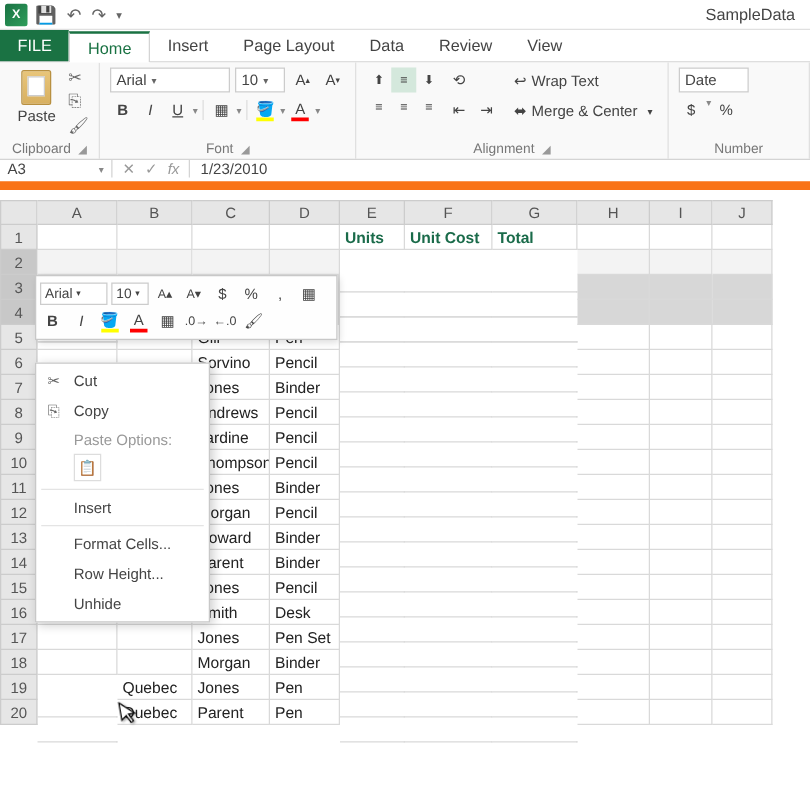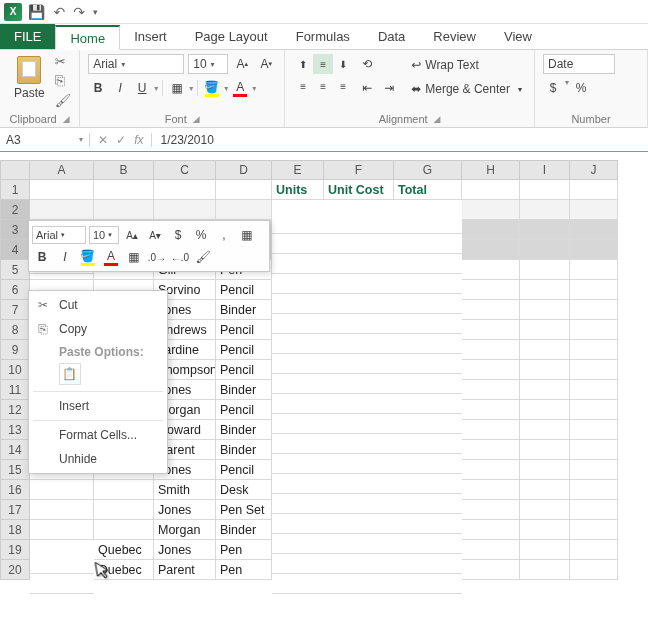--- a/index.html
+++ b/index.html
@@ -41,21 +41,21 @@
 .align-grid { display:grid; grid-template-columns:repeat(3,18px); gap:2px; }
 .align-grid .btn-sm { font-size:10px; }
 .align-row2 { display:flex; gap:2px; margin-top:4px; }
 .align-wrap { display:flex; flex-direction:column; gap:2px; margin-left:8px; }
 .wrap-btn { display:flex; align-items:center; gap:4px; padding:2px 4px; height:22px; }
 
 .number-row1 { display:flex; }
 .number-row2 { display:flex; gap:2px; margin-top:4px; }
 
 
-.formula-row { height:24px; border-bottom:1px solid #f97316; display:flex; align-items:center; background:#fff; }
+.formula-row { height:24px; border-bottom:7px solid #f97316; display:flex; align-items:flex-start; background:#fff; }
 .namebox { width:90px; border-right:1px solid #d4d4d4; display:flex; align-items:center; padding:0 6px; font-size:12px; }
 .namebox .arrow{margin-left:auto;font-size:8px;color:#888;}
 .fb-btns { display:flex; align-items:center; gap:8px; padding:0 8px; color:#999; border-right:1px solid #d4d4d4; }
 .fb-input { flex:1; padding:0 8px; display:flex; align-items:center; }
 
 
 .spacer8{height:8px;background:#fff;}
 
 
 .grid { position:relative; }
@@ -81,48 +81,48 @@
 .mini-toolbar { position:absolute; left:28px; top:220px; width:242px; background:#fefefe; border:1px solid #c8c8c8; box-shadow:2px 2px 6px rgba(0,0,0,0.15); padding:3px; z-index:10; }
 .mt-row { display:flex; align-items:center; gap:3px; height:22px; }
 .mt-combo { border:1px solid #ccc; background:#fff; height:18px; padding:0 3px; display:flex; align-items:center; font-size:11px; }
 
 
 .context-menu { position:absolute; left:28px; top:290px; width:140px; background:#fff; border:1px solid #c8c8c8; box-shadow:2px 2px 8px rgba(0,0,0,0.2); z-index:11; padding:2px 0; }
 .cm-item { height:24px; display:flex; align-items:center; padding:0 8px 0 30px; font-size:12px; color:#444; position:relative; }
 .cm-item.hover { background:#cce8d8; }
 .cm-item.disabled { color:#bbb; }
 .cm-item .cm-icon { position:absolute; left:6px; width:16px; text-align:center; font-size:12px; color:#666; }
-.cm-label { font-size:12px; color:#444; padding:4px 8px 2px 30px; font-weight:bold; color:#999; }
+.cm-label { font-size:12px; color:#444; padding:4px 8px 2px 30px; font-weight:normal; color:#999; }
 .cm-paste-opt { padding:2px 0 4px 30px; }
 .cm-paste-opt .pbox{width:22px;height:22px;border:1px solid #ddd;display:inline-flex;align-items:center;justify-content:center;}
 .cm-sep{height:1px;background:#e4e4e4;margin:2px 4px;}
 
 
 .cursor { position:absolute; left:96px; top:560px; z-index:20; font-size:16px; transform:rotate(-10deg); }
 .cursor svg{filter:drop-shadow(1px 1px 1px rgba(0,0,0,0.4));}
 </style>
 </head>
 <body>
 
 <div class="titlebar">
   <div class="app-icon">X</div>
   <div class="qat">
     <span>💾</span>
     <span>↶</span>
     <span>↷</span>
     <span style="font-size:9px;">▾</span>
   </div>
+  <div class="title">SampleData</div>
 </div>
 
 <div class="tabs">
   <div class="tab file">FILE</div>
   <div class="tab active">Home</div>
   <div class="tab">Insert</div>
   <div class="tab">Page Layout</div>
-  <div class="tab">Formulas</div>
   <div class="tab">Data</div>
   <div class="tab">Review</div>
   <div class="tab">View</div>
 </div>
 
 <div class="ribbon">
 
   <div class="group">
     <div class="clipboard-main">
       <div class="paste-btn">
@@ -209,21 +209,21 @@
     </div>
     <div class="group-label">
         <span>Alignment</span>
         <span class="launcher">◢</span>
       </div>
   </div>
 
   <div class="group" style="flex:1;">
     <div>
       <div class="number-row1">
-        <div class="combo" style="width:72px;">
+        <div class="combo" style="width:56px;">
             <span>Date</span>
           </div>
       </div>
       <div class="number-row2">
         <div class="btn-sm">$</div>
           <span style="font-size:8px;color:#888;">▾</span>
         <div class="btn-sm">%</div>
       </div>
     </div>
     <div class="group-label">
@@ -570,20 +570,23 @@
   <div class="cm-paste-opt"><span class="pbox">📋</span></div>
   <div class="cm-sep"></div>
   <div class="cm-item">
       <span>Insert</span>
     </div>
   <div class="cm-sep"></div>
   <div class="cm-item">
       <span>Format Cells...</span>
     </div>
   <div class="cm-item">
+      <span>Row Height...</span>
+    </div>
+  <div class="cm-item">
       <span>Unhide</span>
     </div>
 </div>
 
 <div class="cursor">
   <svg width="16" height="20" viewBox="0 0 16 20">
       <path d="M1 1 L1 15 L5 12 L8 18 L10 17 L7 11 L12 11 Z" fill="#fff" stroke="#000" stroke-width="1"></path>
     </svg>
 </div>
 

